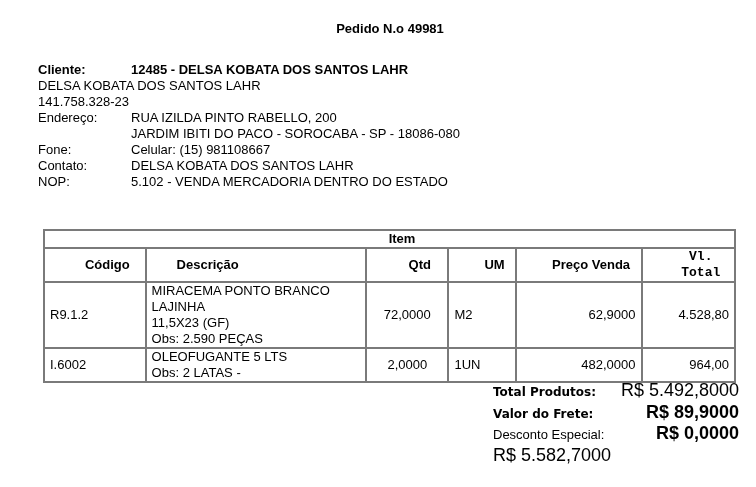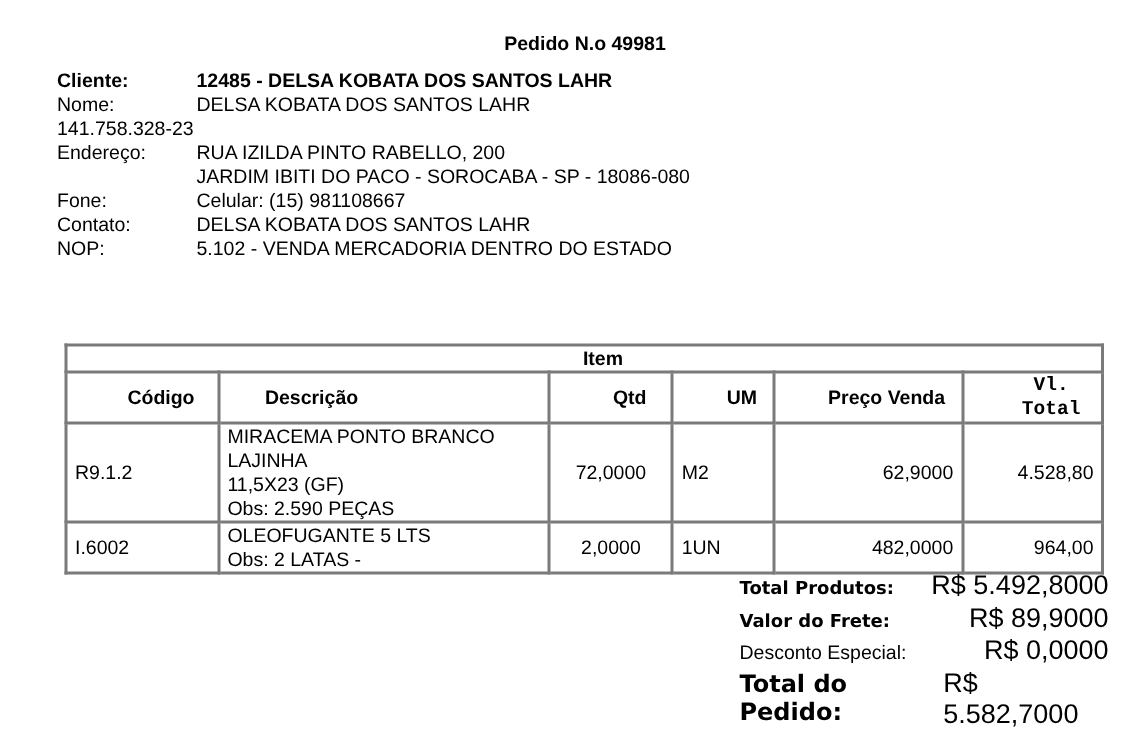--- a/index.html
+++ b/index.html
@@ -4,21 +4,21 @@
 <style>
   html, body { margin: 0; padding: 0; background: #ffffff; }
   body {
     width: 756px; height: 487px; position: relative; overflow: hidden;
     font-family: "Liberation Sans", sans-serif; font-size: 13px; color: #000;
   }
   .title {
     position: absolute; top: 21px; left: 0; width: 780px; text-align: center;
     font-weight: bold; font-size: 13px;
   }
-  .info { position: absolute; left: 38px; top: 46px; }
+  .info { position: absolute; left: 38px; top: 62px; }
   .info .row { display: flex; height: 16px; line-height: 16px; }
   .info .lbl { width: 93px; }
   .info .val { }
   .info .bold { font-weight: bold; }
 
   table.items {
     position: absolute; left: 43px; top: 229px; width: 693px;
     border-collapse: collapse; font-size: 13px;
   }
   table.items td, table.items th {
@@ -36,35 +36,34 @@
   td.num { text-align: right; }
   td.center { text-align: center; }
   tr.r1 td { height: 48px; border-radius: 15px; }
   tr.r2 td { height: 32px; }
 
   .totals { position: absolute; left: 493px; top: 380px; width: 246px; }
   .totals .trow { display: flex; justify-content: space-between; align-items: baseline; }
   .totals .tlbl { font-family: "DejaVu Sans", sans-serif; font-weight: bold; font-size: 12px; }
   .totals .tlbl.normal { font-family: "Liberation Sans", sans-serif; font-weight: normal; font-size: 13px; }
   .totals .tval { font-size: 18px; }
-  .totals .tval.b { font-weight: normal; }
+  .totals .tval.b { font-weight: bold; }
   .totals .tlbl.big { font-size: 16px; }
 </style>
 </head>
 <body>
 
 <div class="title">Pedido N.o 49981</div>
 
 <div class="info">
   <div class="row">
     <span class="lbl bold">Cliente:</span>
     <span class="val bold">12485 - DELSA KOBATA DOS SANTOS LAHR</span>
   </div>
   <div class="row">
-    <span class="lbl">Nome:</span>
     <span class="val">DELSA KOBATA DOS SANTOS LAHR</span>
   </div>
   <div class="row">
     <span class="val">141.758.328-23</span>
   </div>
   <div class="row">
     <span class="lbl">Endereço:</span>
     <span class="val">RUA IZILDA PINTO RABELLO, 200</span>
   </div>
   <div class="row">
@@ -131,16 +130,15 @@
   </div>
   <div class="trow" style="height:21px">
     <span class="tlbl">Valor do Frete:</span>
     <span class="tval b">R$ 89,9000</span>
   </div>
   <div class="trow" style="height:22px">
     <span class="tlbl normal">Desconto Especial:</span>
     <span class="tval b">R$ 0,0000</span>
   </div>
   <div class="trow" style="height:24px">
-    <span class="tlbl big">Total do Pedido:</span>
     <span class="tval">R$ 5.582,7000</span>
   </div>
 </div>
 
 </body></html>

